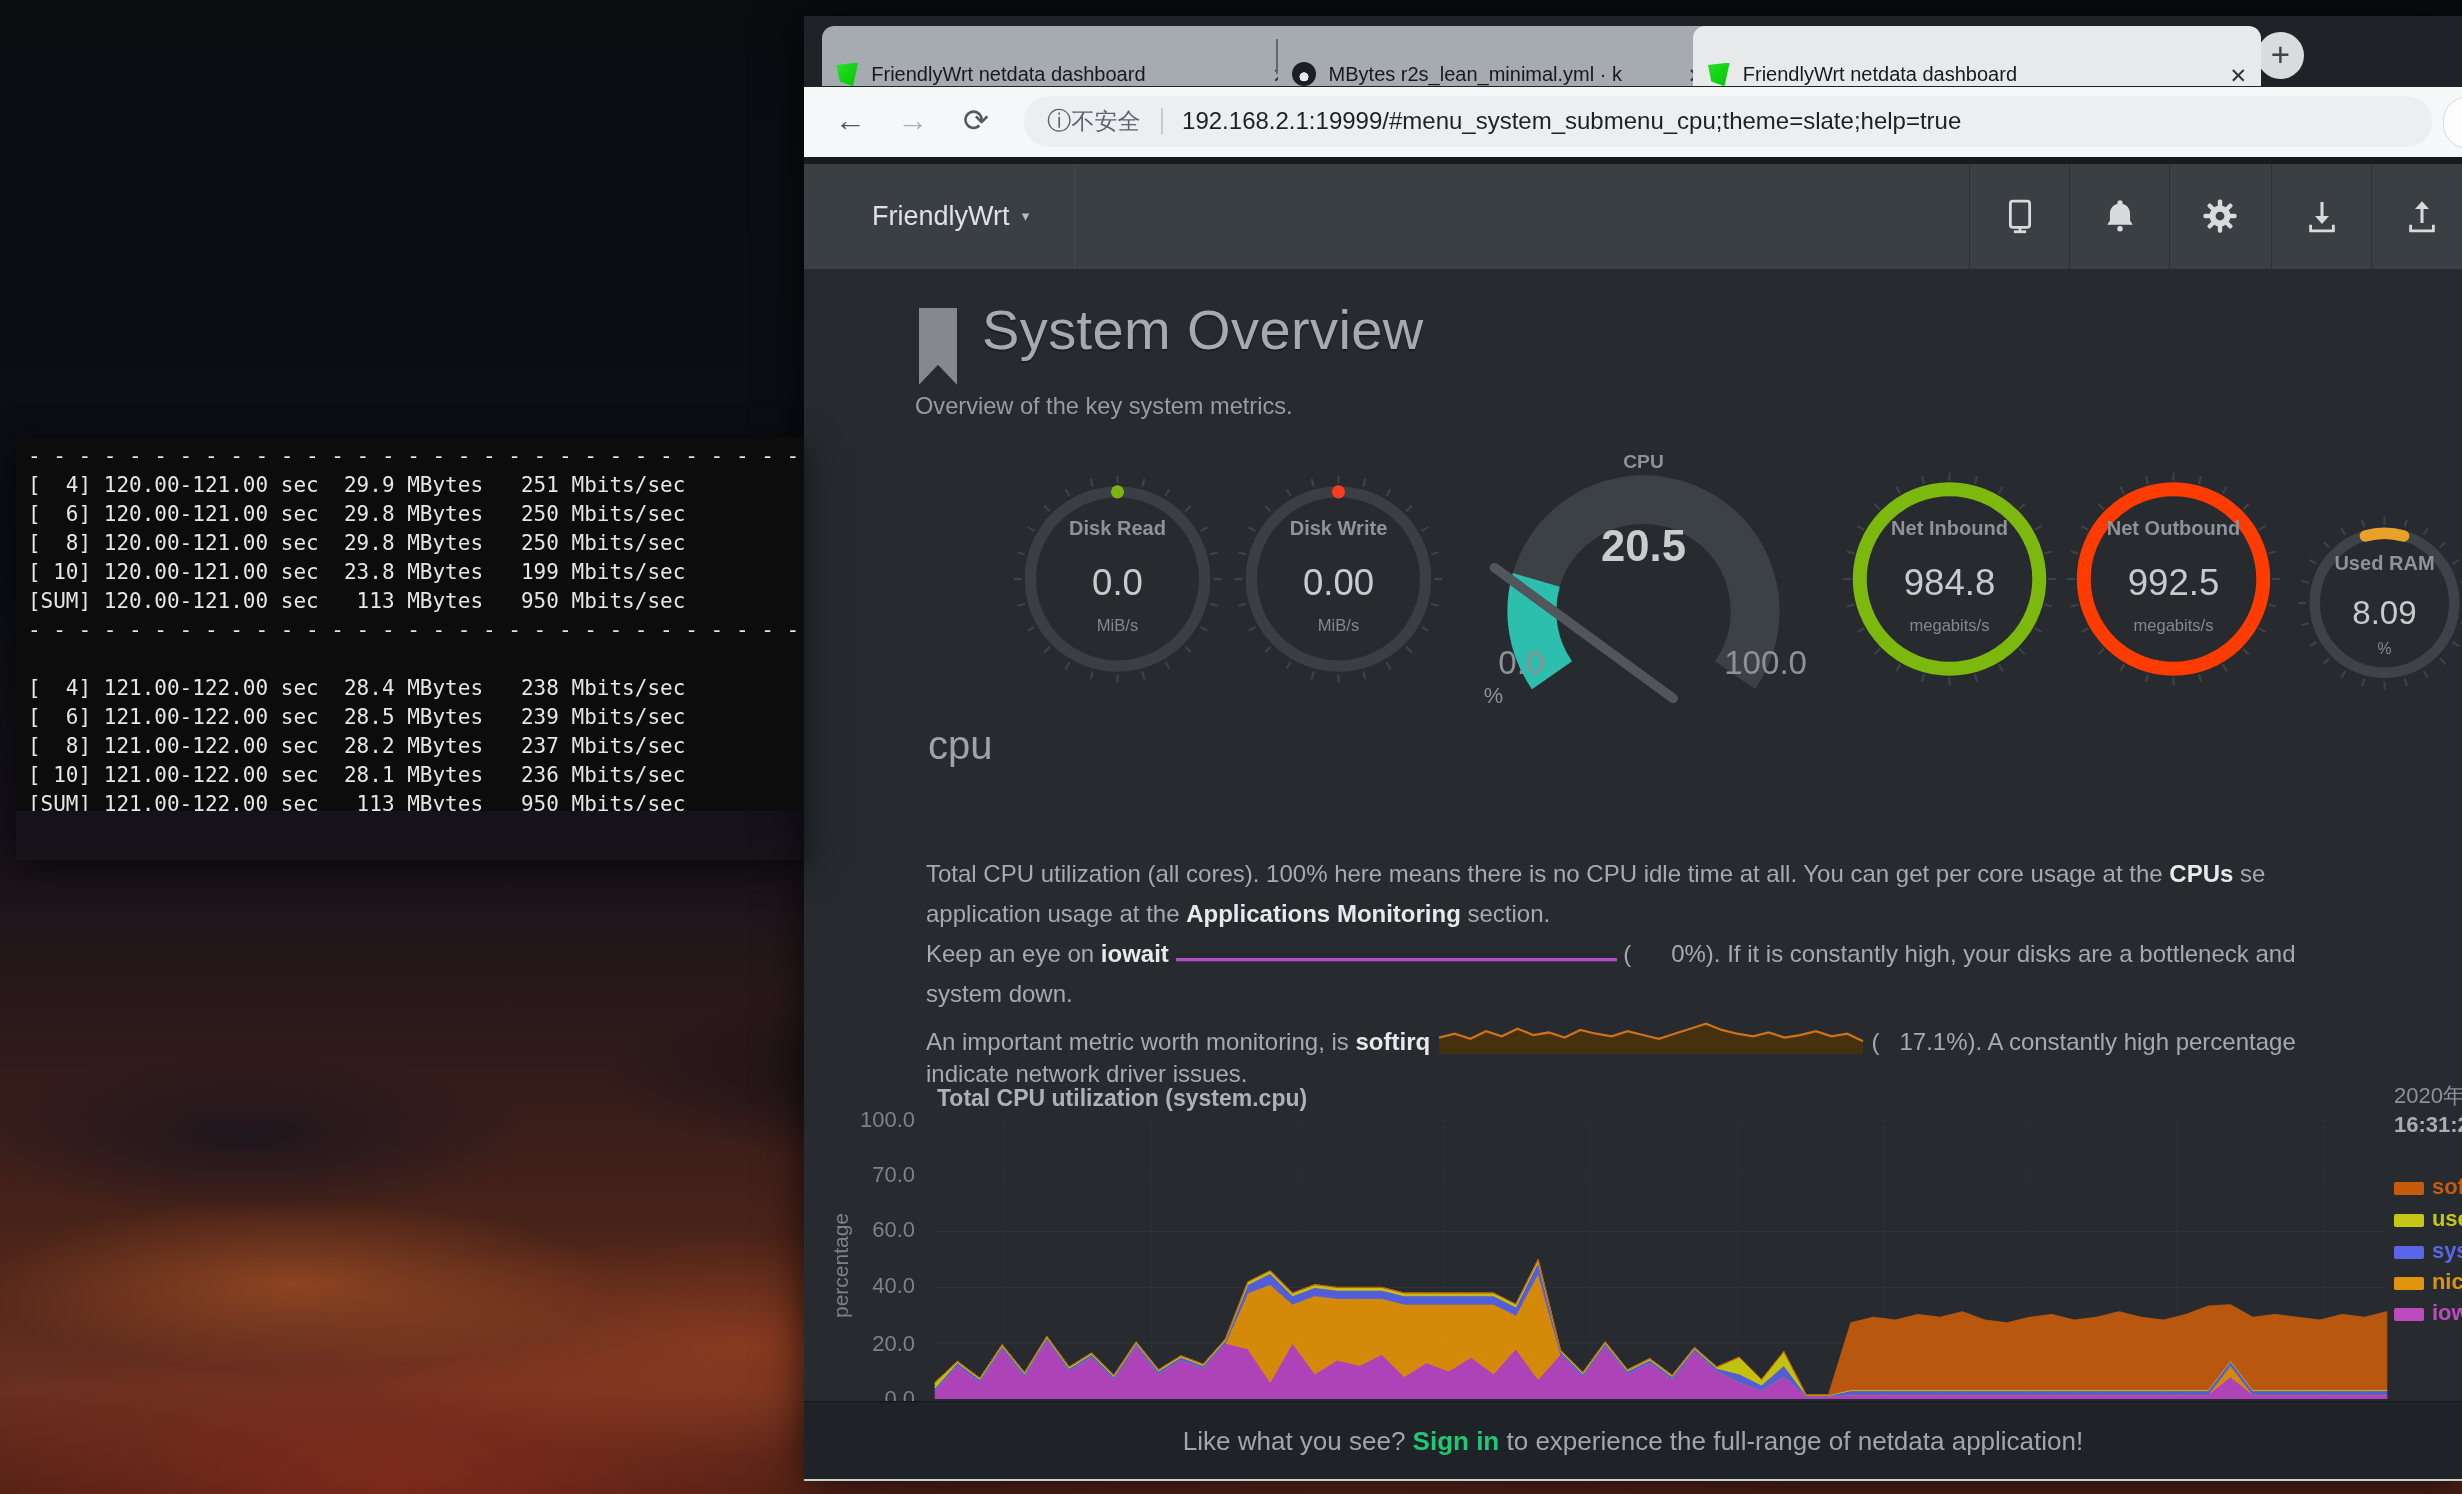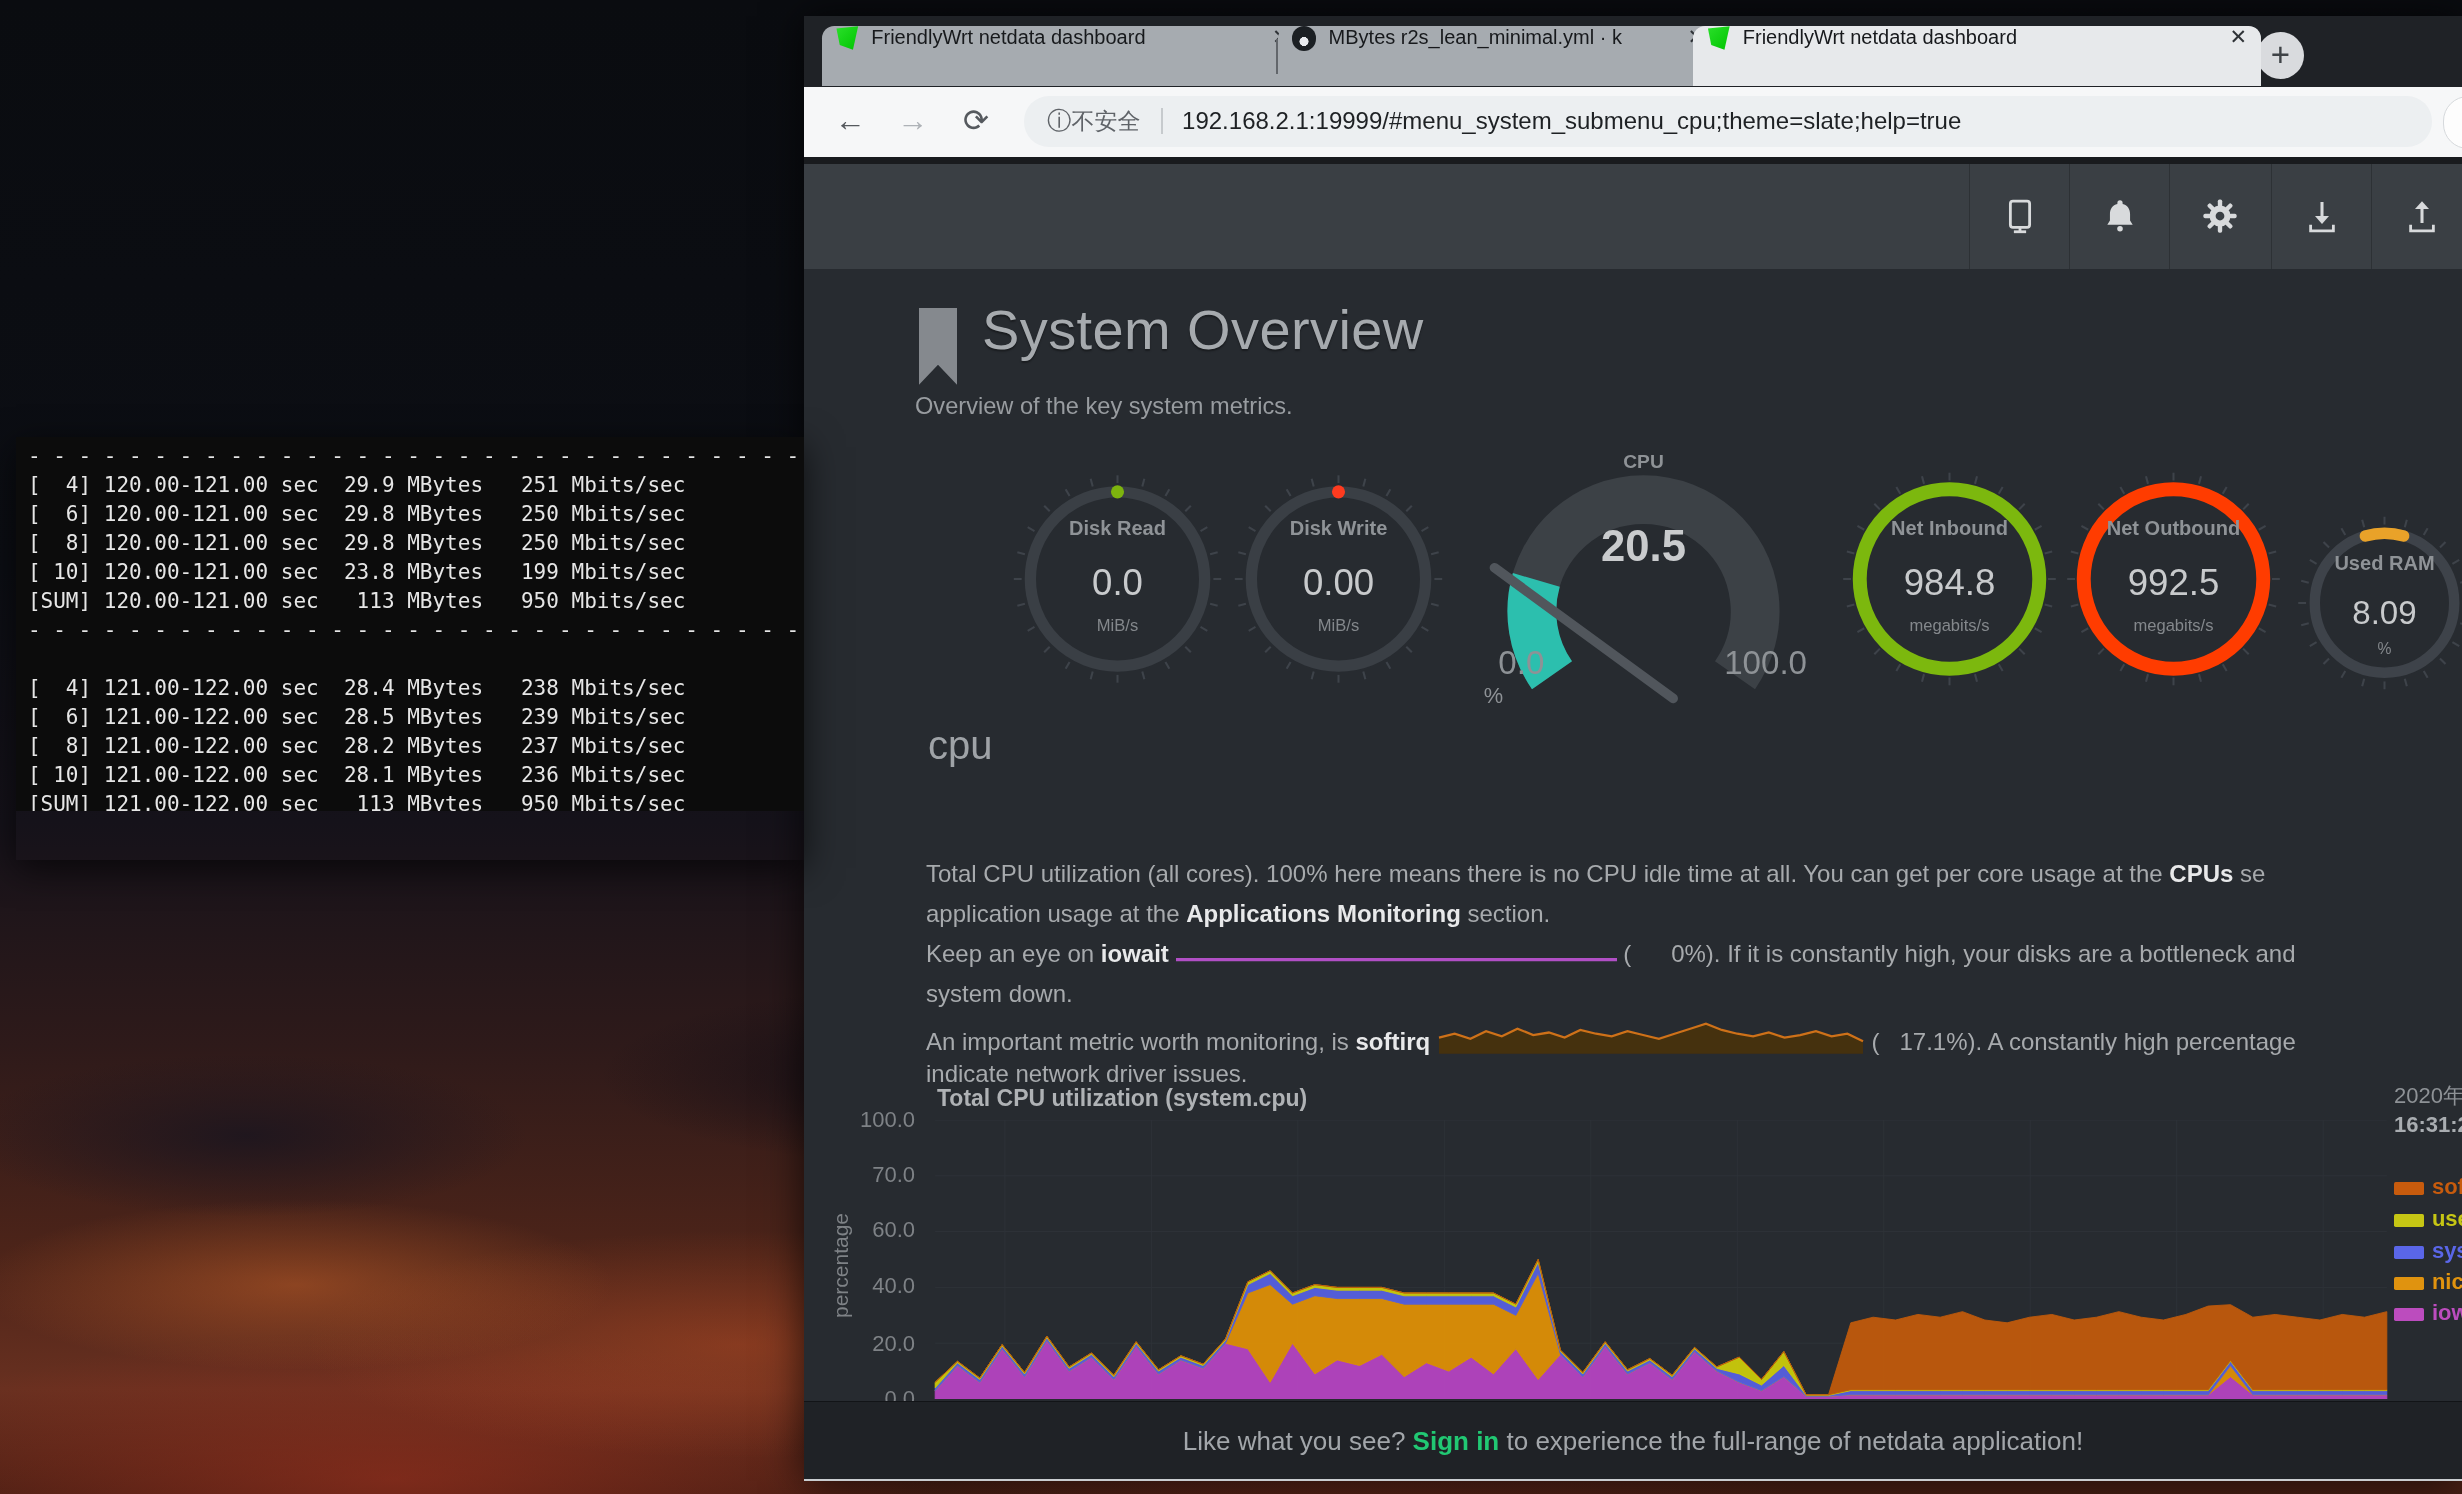--- a/index.html
+++ b/index.html
@@ -22,21 +22,21 @@
   .term-icon{width:30px;height:30px;background:#111;border:0.9px solid #444;color:#fff;
              font:bold 11.4px "DejaVu Sans Mono",monospace;display:flex;align-items:center;justify-content:center;}
   .term-title-text{margin-left:10.5px;font-size:22px;color:#1c1c1c;}
   .term-body{height:369px;background:#0C0C0C;color:#E6E6E6;overflow:hidden;
              font:21px/29px "DejaVu Sans Mono",monospace;white-space:pre;padding:5.2px 0 0 12.2px;}
   
   .browser{position:absolute;left:804px;top:15.7px;width:1658px;height:1465px;z-index:2;
            background:#272B30;box-shadow:0 0 39px rgba(0,0,0,.7);}
   .tabstrip{position:absolute;left:0;top:0;width:100%;height:71px;background:#1F2226;}
   .tab{position:absolute;top:10.5px;height:60px;border-radius:12.2px 12.2px 0 0;display:flex;
-       align-items:flex-start;padding:0 14px;background:#A6ABB0;}
+       align-items:flex-end;padding:0 14px;background:#A6ABB0;}
   .tab.active{background:#E7E9EB;z-index:2;}
   .tab-title{font-size:20px;color:#17191C;margin-left:12.2px;white-space:nowrap;overflow:hidden;flex:1;}
   .tab-close{font-size:21px;color:#2F3337;margin-left:10.5px;line-height:1;}
   .fav-netdata{width:23.6px;height:23.6px;flex:none;background:linear-gradient(135deg,#2BE02B,#00C400);
                clip-path:polygon(4% 10%,96% 0,74% 100%,18% 80%);}
   .fav-github{width:24.4px;height:24.4px;flex:none;border-radius:50%;background:#1B1F23;
               background-image:radial-gradient(circle 7.9px at 50% 62%, #E8EAED 0 55%, transparent 60%);}
   .tab-sep{position:absolute;top:23px;width:1.7px;height:35px;background:#62666B;}
   .newtab{position:absolute;left:1453px;top:16.6px;width:47px;height:47px;border-radius:50%;
           background:#D9DBDE;color:#3F4347;font-size:33px;line-height:45px;text-align:center;}
@@ -125,20 +125,24 @@
   <div class="omnibox">
     <span class="omni-info">ⓘ</span>
     <span class="omni-sec">不安全</span>
     <span class="omni-div"></span>
     <span class="omni-url">192.168.2.1:19999/#menu_system_submenu_cpu;theme=slate;help=true</span>
   </div>
   <div class="toolbar-sliver"></div>
 
   <div class="win-gap"></div>
   <div class="ndbar">
+    <div class="nd-brand">
+      <span class="nd-brand-text">FriendlyWrt</span>
+      <span class="nd-caret">▾</span>
+    </div>
     <div class="nd-btn" style="left:1165px;">
       <svg width="42" height="42" viewBox="0 0 48 48">
         <rect x="13" y="7" width="22" height="30" rx="3" fill="none" stroke="#D8DADC" stroke-width="3.2"></rect>
         <line x1="24" y1="37" x2="24" y2="42" stroke="#D8DADC" stroke-width="3.2"></line>
         <line x1="17" y1="42" x2="31" y2="42" stroke="#D8DADC" stroke-width="3.2"></line>
       </svg>
     </div>
     <div class="nd-btn" style="left:1265px;">
       <svg width="42" height="42" viewBox="0 0 48 48">
         <path d="M24 6 c2 0 3 1.4 3 3 v1.4 c5.5 1.2 8.5 5.6 8.5 11.6 v7 l3 5 h-29 l3 -5 v-7 c0 -6 3 -10.4 8.5 -11.6 V9 c0 -1.6 1 -3 3 -3 z" fill="#D8DADC"></path>

